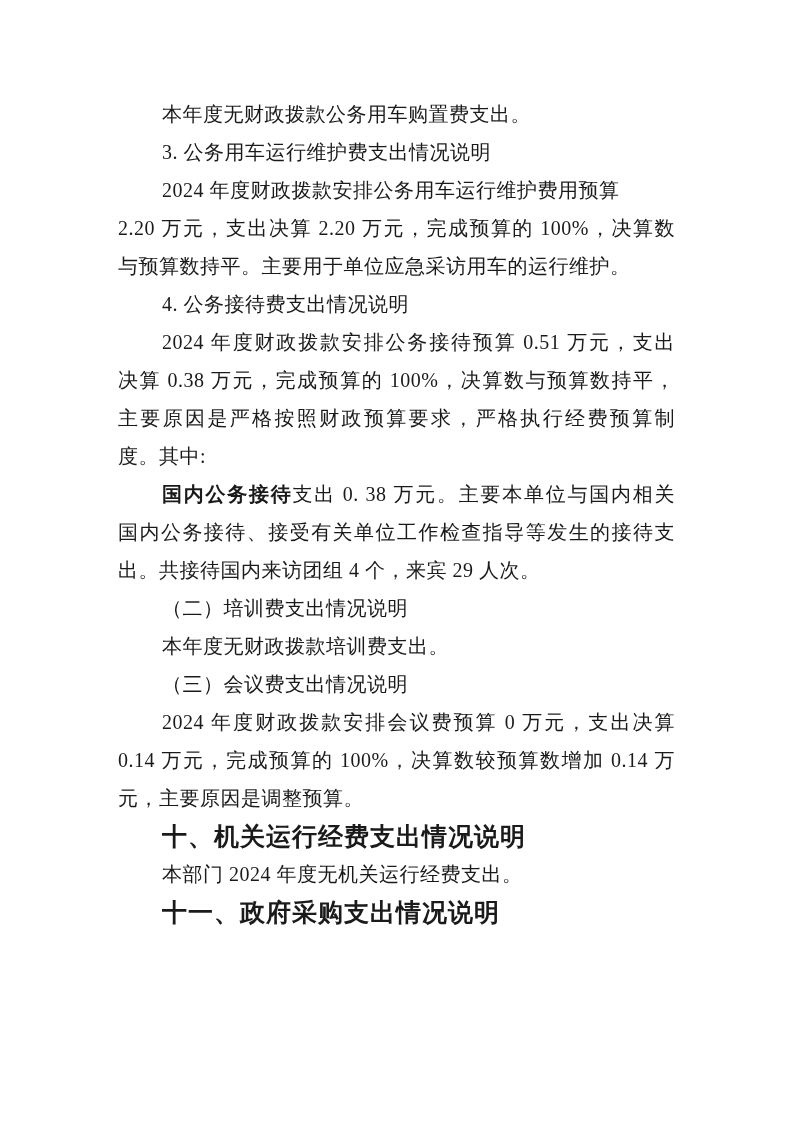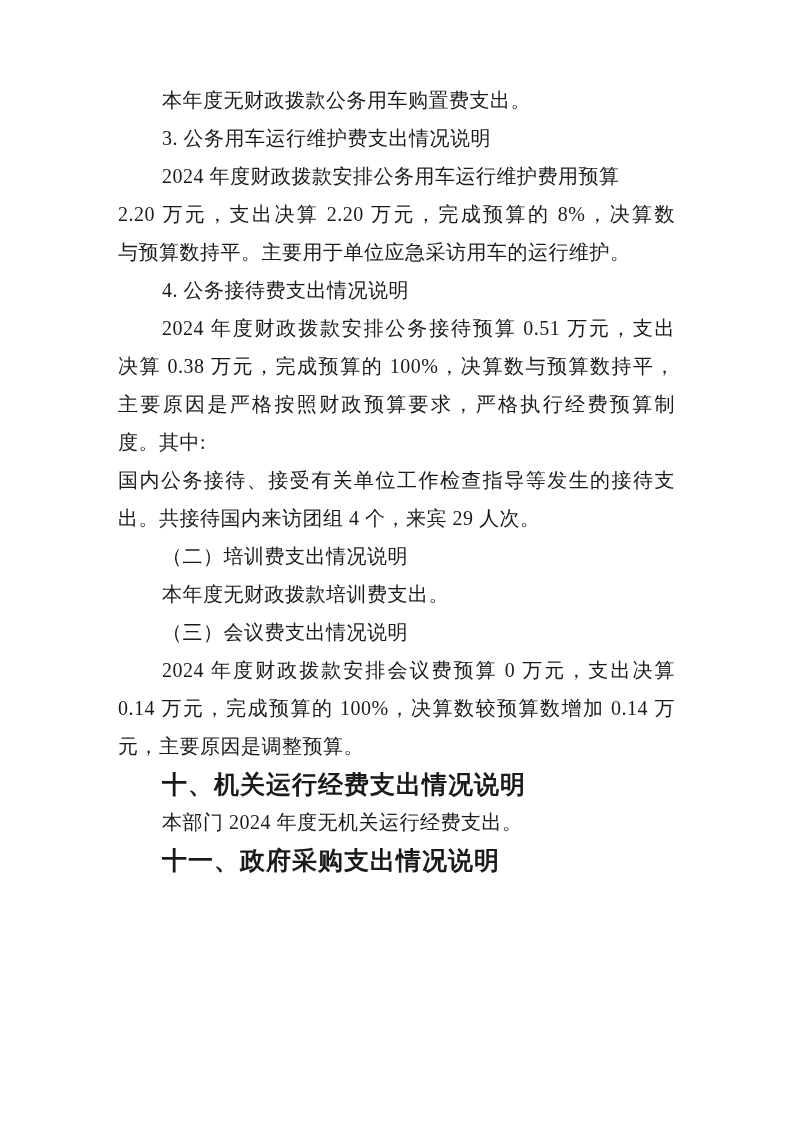--- a/index.html
+++ b/index.html
@@ -6,21 +6,21 @@
   body {
     width: 793px; height: 1122px;
     background: #ffffff;
     position: relative;
     overflow: hidden;
     font-family: "Liberation Serif", "DejaVu Serif", serif;
     color: #1a1a1a;
   }
   .page {
     position: absolute;
-    left: 118px; top: 81px;
+    left: 118px; top: 95px;
     width: 557px;
   }
   .line {
     font-size: 20px;
     line-height: 38px;
     height: 38px;
     white-space: normal;
     letter-spacing: 0.5px;
   }
   .ind { padding-left: 44px; }
@@ -33,27 +33,30 @@
   }
   .b { font-weight: 700; }
 </style>
 </head>
 <body style="background: rgb(255, 255, 255); color: rgb(26, 26, 26);">
 
 <div class="page">
   <div class="line ind">本年度无财政拨款公务用车购置费支出。</div>
   <div class="line ind">3. 公务用车运行维护费支出情况说明</div>
   <div class="line ind">2024 年度财政拨款安排公务用车运行维护费用预算</div>
-  <div class="line just">2.20 万元，支出决算 2.20 万元，完成预算的 8%，决算数</div>
+  <div class="line just">2.20 万元，支出决算 2.20 万元，完成预算的 100%，决算数</div>
   <div class="line">与预算数持平。主要用于单位应急采访用车的运行维护。</div>
   <div class="line ind">4. 公务接待费支出情况说明</div>
   <div class="line ind just">2024 年度财政拨款安排公务接待预算 0.51 万元，支出</div>
   <div class="line just">决算 0.38 万元，完成预算的 100%，决算数与预算数持平，</div>
   <div class="line just">主要原因是严格按照财政预算要求，严格执行经费预算制</div>
   <div class="line">度。其中:</div>
+  <div class="line ind just">
+    <span class="b">国内公务接待</span><span>支出 0. 38 万元。主要本单位与国内相关</span>
+  </div>
   <div class="line just">国内公务接待、接受有关单位工作检查指导等发生的接待支</div>
   <div class="line">出。共接待国内来访团组 4 个，来宾 29 人次。</div>
   <div class="line ind">（二）培训费支出情况说明</div>
   <div class="line ind">本年度无财政拨款培训费支出。</div>
   <div class="line ind">（三）会议费支出情况说明</div>
   <div class="line ind just">2024 年度财政拨款安排会议费预算 0 万元，支出决算</div>
   <div class="line just">0.14 万元，完成预算的 100%，决算数较预算数增加 0.14 万</div>
   <div class="line">元，主要原因是调整预算。</div>
   <div class="line ind heading">十、机关运行经费支出情况说明</div>
   <div class="line ind">本部门 2024 年度无机关运行经费支出。</div>

